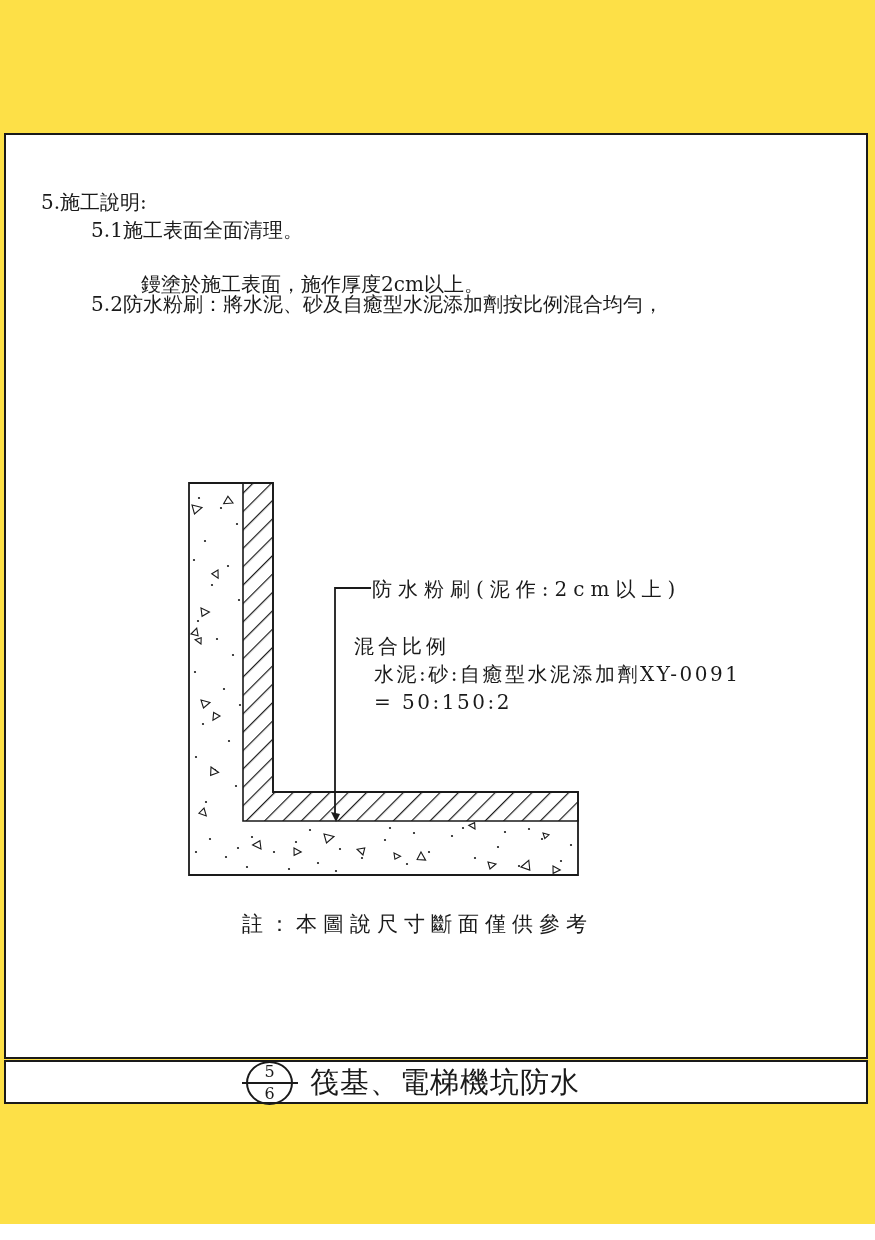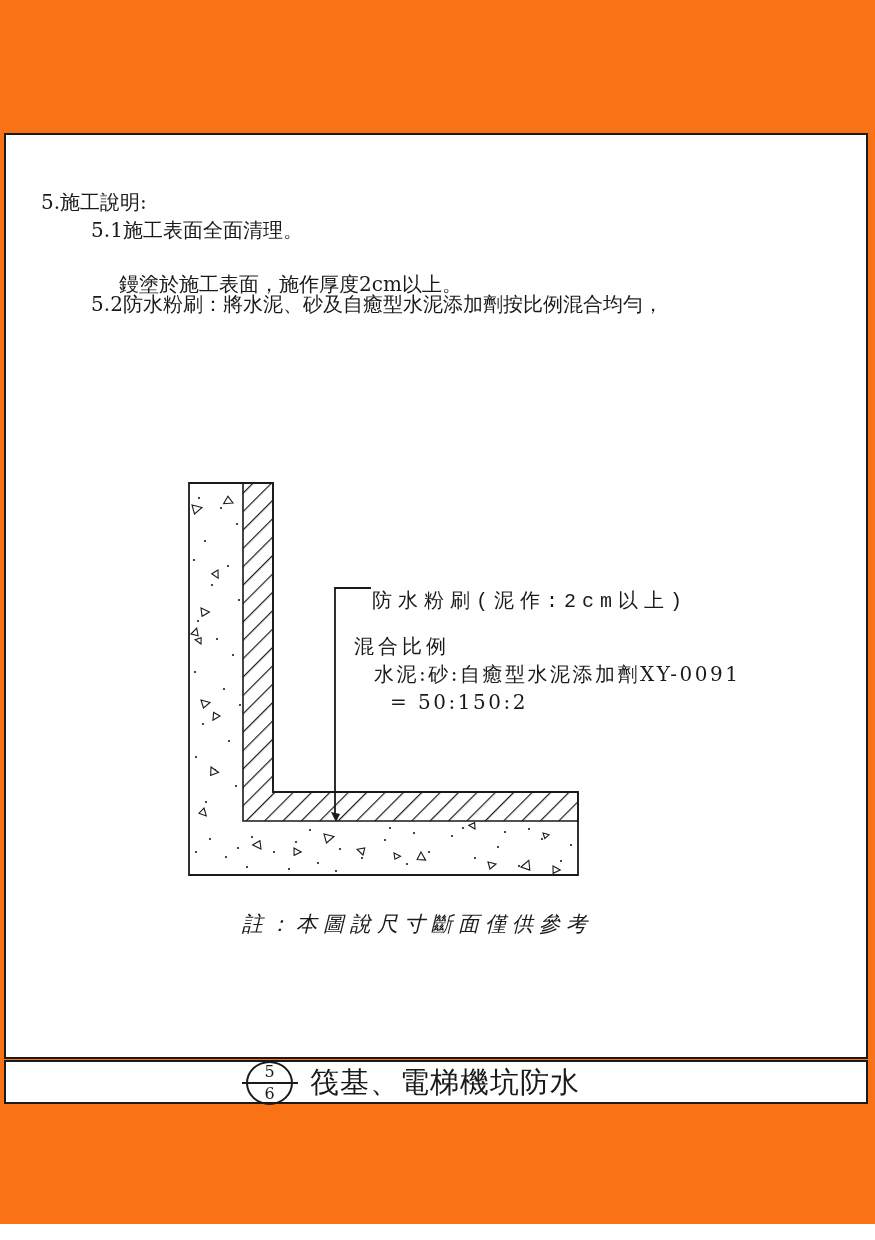--- a/index.html
+++ b/index.html
@@ -4,21 +4,21 @@
 <style>
   * { margin: 0; padding: 0; box-sizing: border-box; }
   html, body { background: #ffffff; }
   body {
     width: 875px; height: 1240px;
     font-family: "DejaVu Serif", "Liberation Serif", serif;
     color: #1a1a1a;
     position: relative;
     overflow: hidden;
   }
-  .sheet { position: absolute; left: 0; top: 0; width: 875px; height: 1224px; background: #f97316; }
+  .sheet { position: absolute; left: 0; top: 0; width: 875px; height: 1224px; background: #fde047; }
 
   .main-frame {
     position: absolute; left: 4px; top: 133px;
     width: 864px; height: 926px;
     border: 2px solid #1a1a1a;
     background: #fff;
   }
   .footer-frame {
     position: absolute; left: 4px; top: 1060px;
     width: 864px; height: 44px;
@@ -27,28 +27,28 @@
   }
 
   .txt { position: absolute; white-space: nowrap; color: #1a1a1a; }
 
   .body-line { font-size: 20px; line-height: 26px; }
   .num-col { display: inline-block; width: 32px; text-align: center; }
 
   .heading    { left: 41px;  top: 189px; }
   .item-1     { left: 91px;  top: 217px; }
   .item-2     { left: 91px;  top: 244px; margin-top: 47px; }
-  .item-2b    { left: 119px; top: 271px; text-align: right; }
+  .item-2b    { left: 141px; top: 271px; text-align: right; }
 
-  .leader-label { left: 372px; top: 590px; font-size: 20px; line-height: 24px; letter-spacing: 6px; font-family: Liberation Mono, monospace; }
+  .leader-label { left: 372px; top: 577px; font-size: 20px; line-height: 24px; letter-spacing: 6px; }
   .mix-title    { left: 354px; top: 634px; font-size: 20px; line-height: 24px; letter-spacing: 4px; }
   .mix-formula  { left: 374px; top: 662px; font-size: 20px; line-height: 24px; letter-spacing: 2.5px; }
-  .mix-ratio    { left: 374px; top: 690px; font-size: 20px; line-height: 24px; letter-spacing: 2.5px; margin-left: 16px; }
+  .mix-ratio    { left: 374px; top: 690px; font-size: 20px; line-height: 24px; letter-spacing: 2.5px; }
 
-  .note { left: 242px; top: 911px; font-size: 21px; line-height: 26px; letter-spacing: 6px; font-style: italic; }
+  .note { left: 242px; top: 911px; font-size: 21px; line-height: 26px; letter-spacing: 6px; }
 
   .ref-circle {
     position: absolute; left: 246px; top: 1061px;
     width: 47px; height: 44px;
     border: 2px solid #1a1a1a; border-radius: 50%;
     background: transparent;
   }
   .ref-divider {
     position: absolute; left: 242px; top: 1082px;
     width: 56px; height: 2px; background: #1a1a1a;

